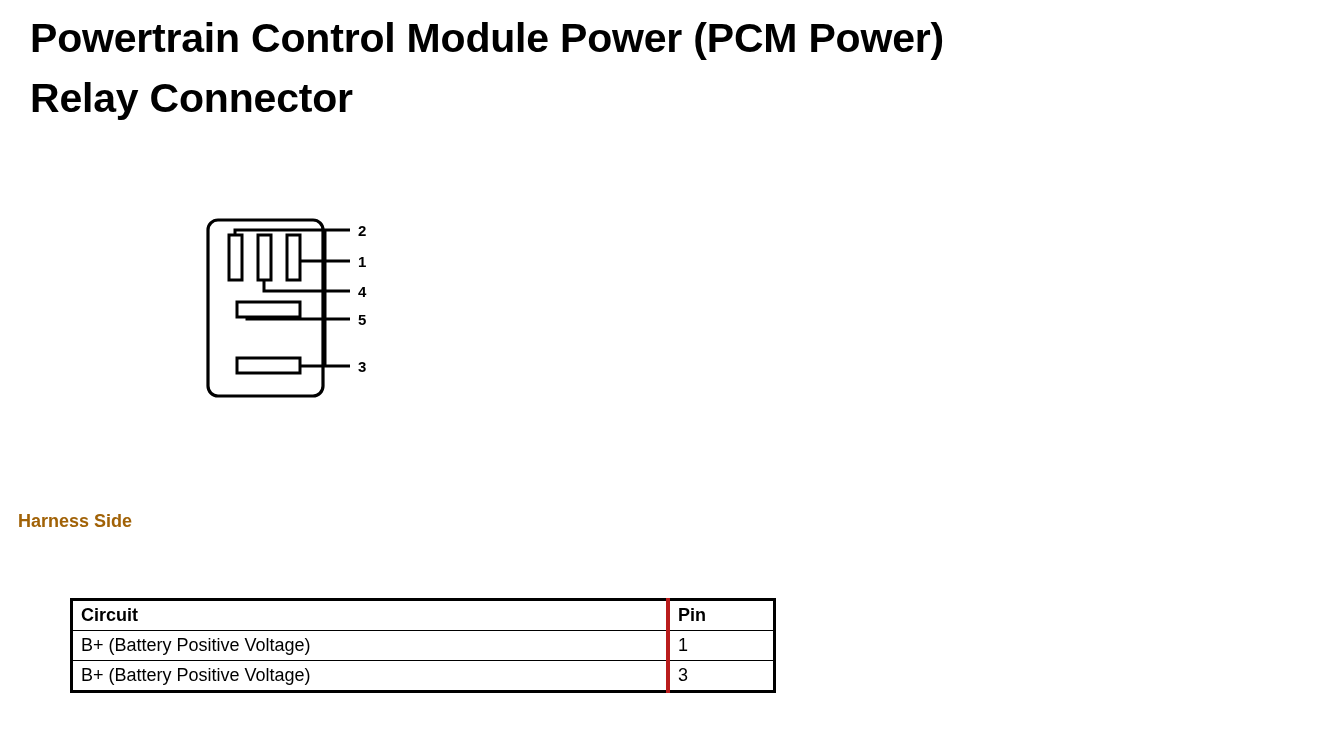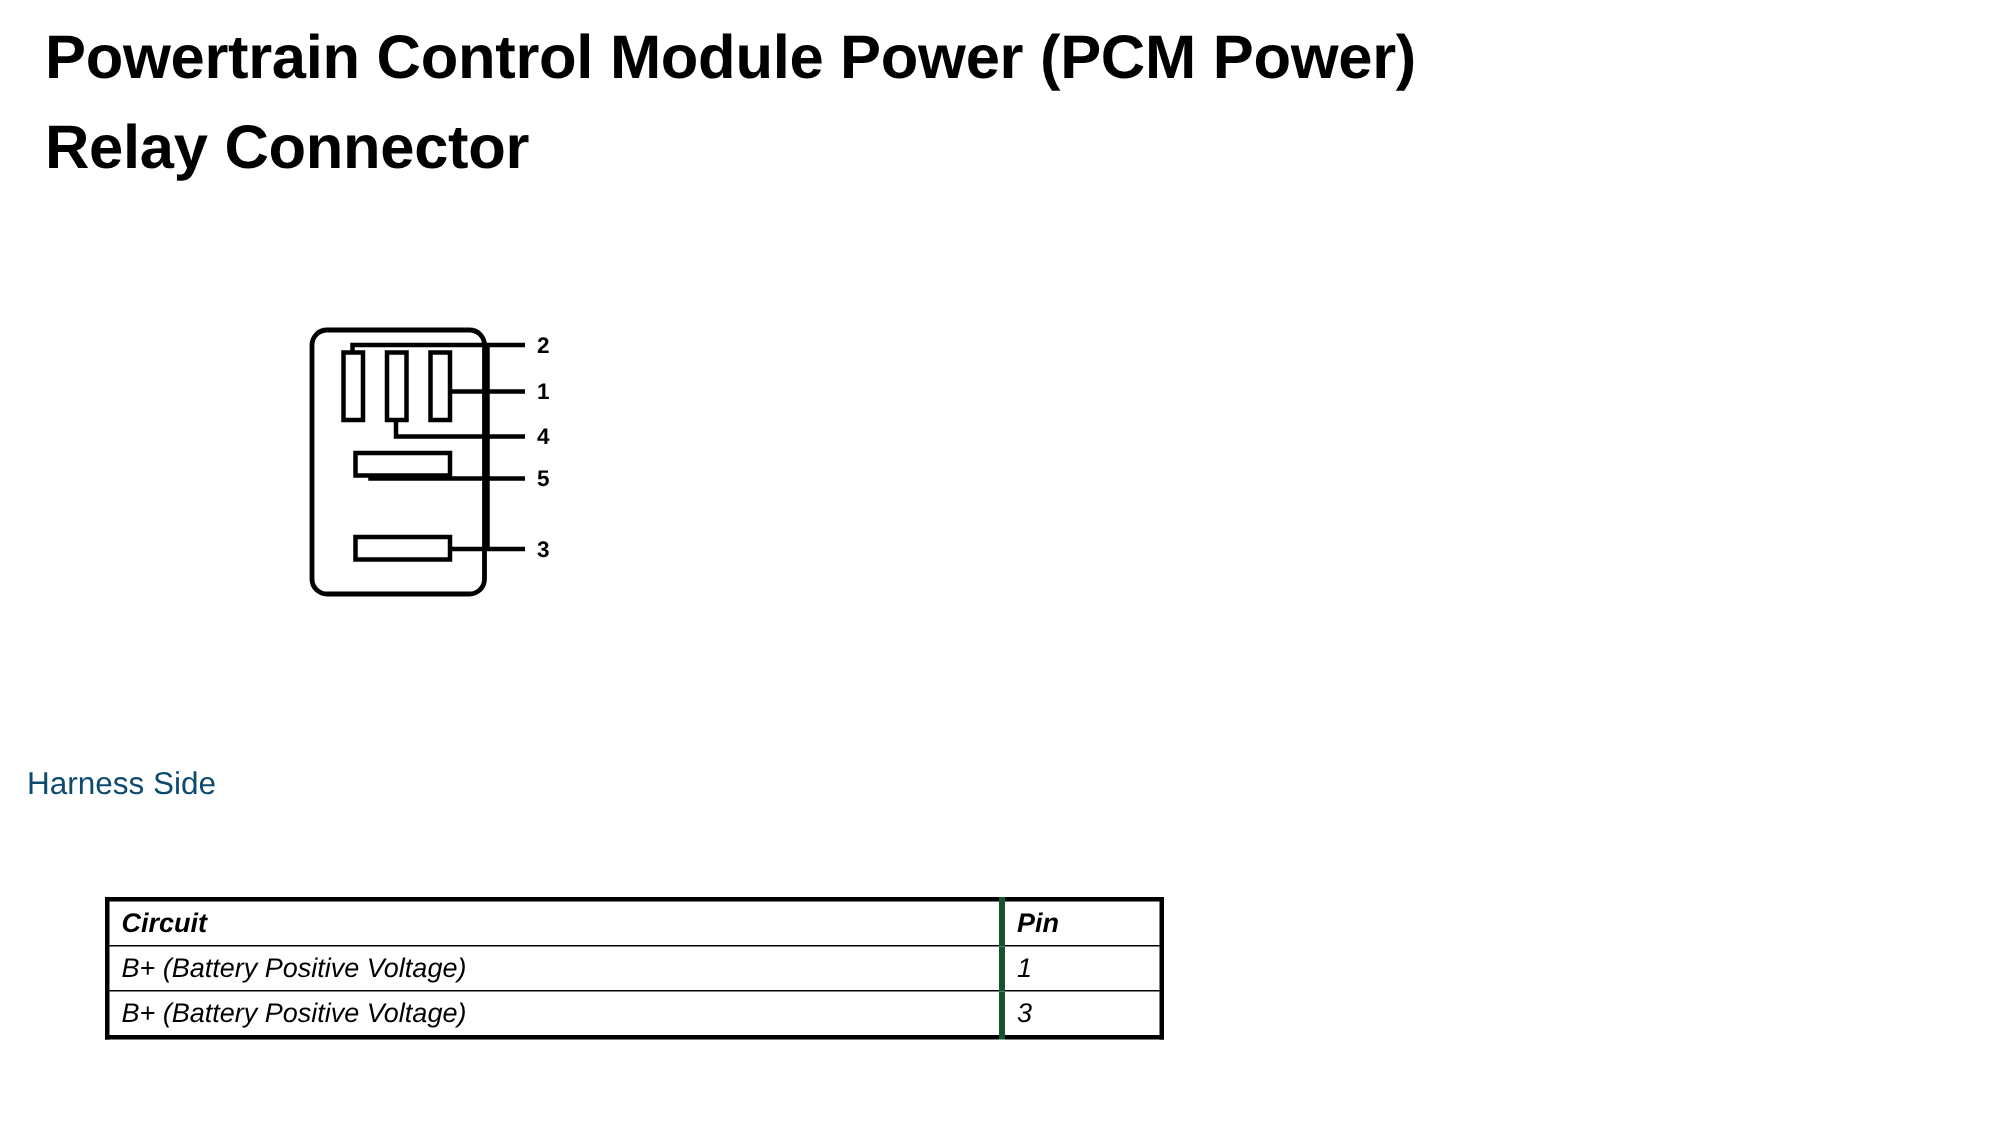--- a/index.html
+++ b/index.html
@@ -48,57 +48,56 @@
     font-weight: bold;
     color: #000000;
     line-height: 1;
   }
 
   
   #harness-side-label {
     position: absolute;
     left: 18px;
     top: 511px;
-    font-size: 21px;
-    font-weight: normal;
-    color: #0c4a6e;
+    font-size: 18px;
+    font-weight: bold;
+    color: #a16207;
   }
 
   
   #pinout-table {
     position: absolute;
     left: 70px;
     top: 598px;
     width: 680px;
     border-collapse: collapse;
     border: 3px solid #000000;
     background: #ffffff;
     table-layout: fixed;
-    font-style: italic;
   }
   #pinout-table td,
   #pinout-table th {
     border: 1.5px solid #000000;
     padding: 1px 0 2px 8px;
     font-size: 18px;
     font-weight: normal;
     text-align: left;
     vertical-align: middle;
     height: 26px;
     color: #000000;
     white-space: nowrap;
     overflow: hidden;
   }
   #pinout-table th {
     font-weight: bold;
   }
   #pinout-table .col-circuit { width: 585px; }
   #pinout-table .col-pin {
     width: 95px;
-    border-left: 4px solid #14532d;
+    border-left: 4px solid #b91c1c;
   }
 </style>
 </head>
 <body>
 
 <div id="page-title">Powertrain Control Module Power (PCM Power)
 Relay Connector</div>
 
 <div id="connector-diagram">
 

